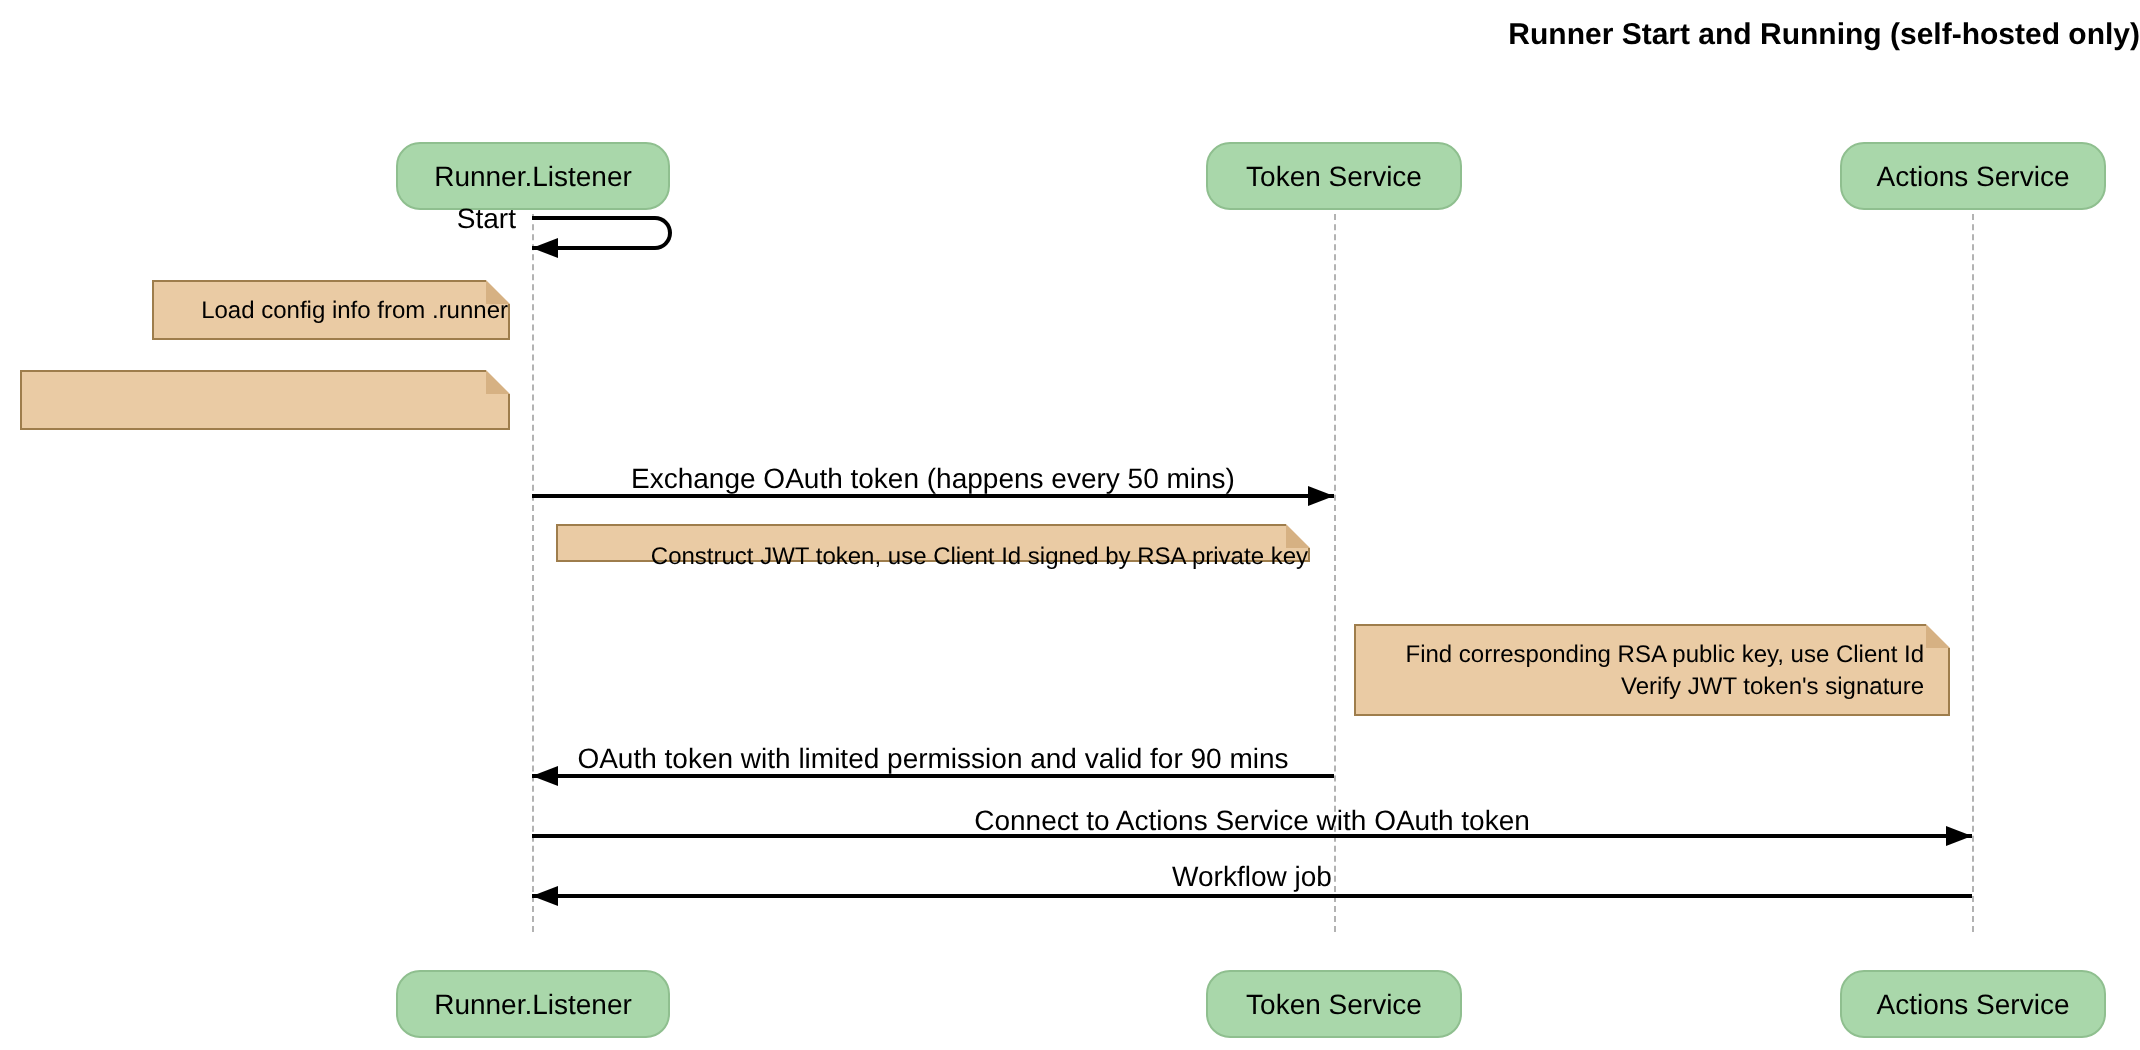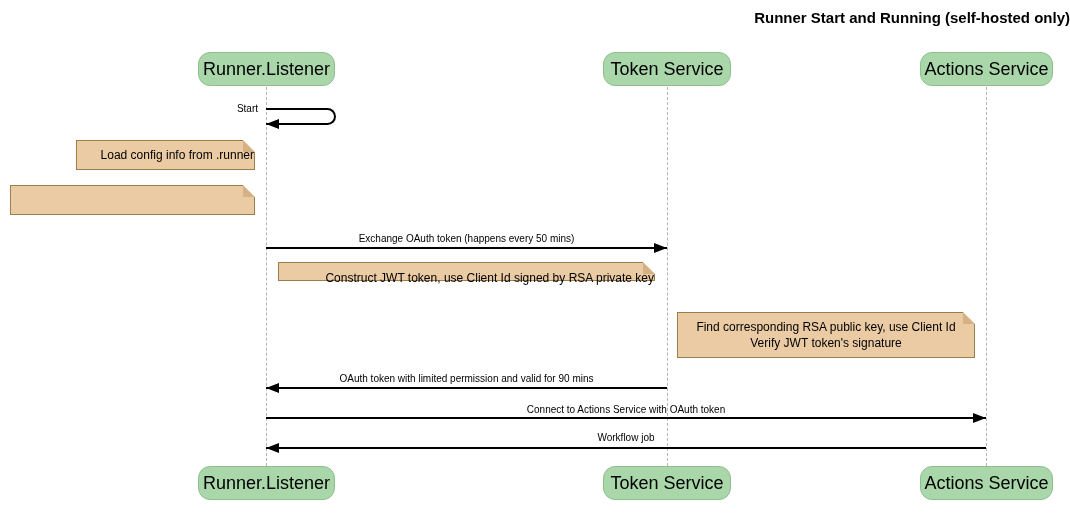--- a/index.html
+++ b/index.html
@@ -18,24 +18,24 @@
   .lifeline{
     position:absolute;top:87px;height:379px;width:0;
     border-left:1px dashed var(--lifeline,#b3b3b3);
   }
   .participant{
     position:absolute;height:34px;
     background:var(--participant-fill,#a9d7aa);
     border:1px solid var(--participant-border,#8fbf8f);
     border-radius:12px;
     display:flex;align-items:center;justify-content:center;
-    font-size:18px;box-sizing:border-box;
+    font-size:14px;box-sizing:border-box;margin-top:19px;
   }
   .msg-label{
-    position:absolute;font-size:10px;height:14px;line-height:14px;
+    position:absolute;font-size:14px;height:14px;line-height:14px;
     text-align:center;white-space:nowrap;
   }
   .msg-line{
     position:absolute;height:2px;
     background:var(--message-line,#000);
   }
   .arrow-right{
     position:absolute;width:0;height:0;
     border-top:5px solid transparent;border-bottom:5px solid transparent;
     border-left:13px solid var(--message-line,#000);
@@ -55,21 +55,21 @@
     background:var(--note-fill,#eacba4);
     border:1px solid var(--note-border,#9e7d4c);
     font-size:12px;text-align:right;
     box-sizing:border-box;white-space:nowrap;
   }
   .note .fold{
     position:absolute;top:-1px;right:-1px;width:0;height:0;
     border-style:solid;border-width:0 12px 12px 0;
     border-color:var(--background,#fff) var(--background,#fff) var(--note-fold,#d6b183) transparent;
   }
-  .note-multiline{text-align:center;padding:6px 0;line-height:16px;}
+  .note-multiline{text-align:right;padding:6px 12px;line-height:16px;}
   .note-line{display:block;}
 </style>
 </head>
 <body>
 
 <div class="canvas">
 
   <div class="title">Runner Start and Running (self-hosted only)</div>
 
   <div class="lifeline" style="left:266px"></div>

